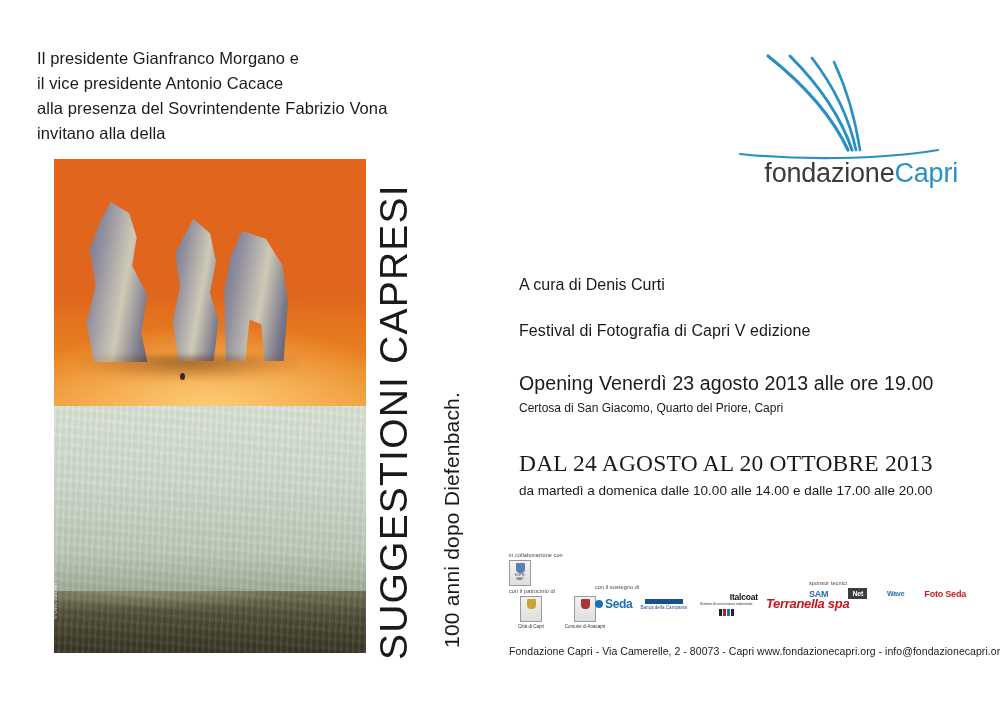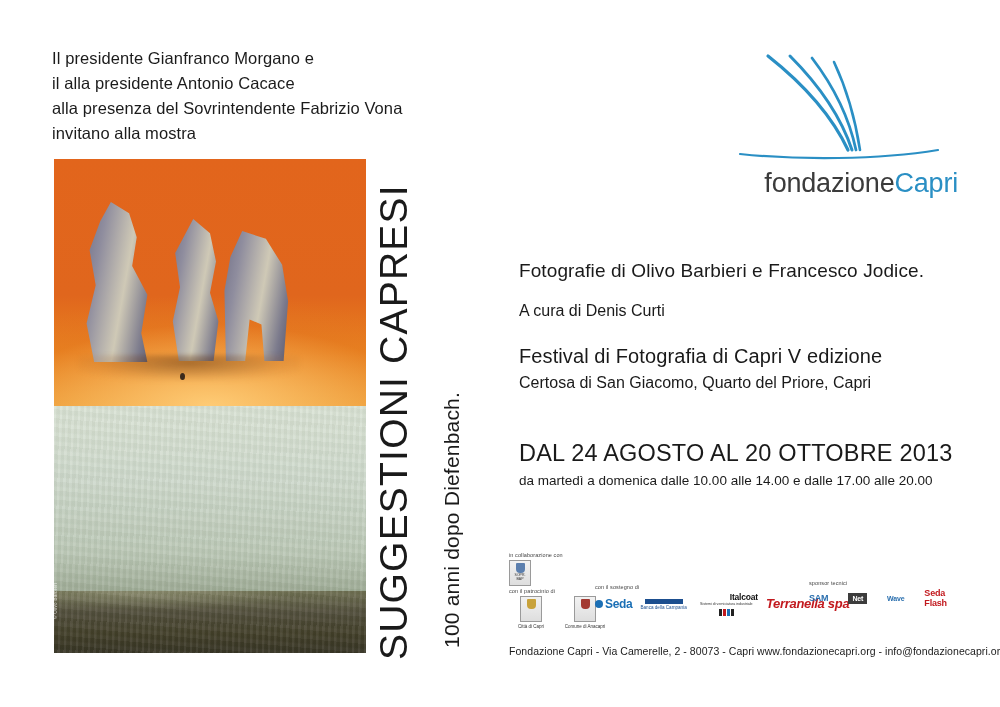--- a/index.html
+++ b/index.html
@@ -19,21 +19,21 @@
     position: absolute;
     left: 0; top: 0;
     width: 1000px;
     height: 707px;
     background: #ffffff;
   }
 
   
   .invite-block {
     position: absolute;
-    left: 52px;
+    left: 37px;
     top: 46px;
     width: 430px;
     font-size: 16.5px;
     line-height: 25px;
     color: #1b1b1b;
     letter-spacing: 0.1px;
   }
   .invite-line { display: block; white-space: nowrap; }
 
   
@@ -167,44 +167,44 @@
     position: absolute;
     right: 42px;
     top: 50px;
     width: 230px;
     height: 155px;
   }
   .logo svg { display: block; }
   .logo-word {
     position: absolute;
     left: 0;
-    bottom: 6px;
+    bottom: 16px;
     width: 230px;
     text-align: right;
     font-size: 27px;
     letter-spacing: -0.2px;
     white-space: nowrap;
   }
   .logo-word .fond { color: #3b3b3b; }
   .logo-word .capri { color: #2a8fc4; }
 
   
   .info {
     position: absolute;
     left: 519px;
     top: 258px;
     width: 450px;
     color: #1a1a1a;
   }
   .info .l1 { font-size: 19px; line-height: 26px; letter-spacing: .1px; }
   .info .l2 { font-size: 16px; line-height: 23px; margin-top: 15px; }
-  .info .l3 { font-size: 20px; line-height: 27px; margin-top: 21px; letter-spacing: .1px; }
+  .info .l3 { font-size: 16px; line-height: 27px; margin-top: 21px; letter-spacing: .1px; }
   .info .l4 { font-size: 19.5px; line-height: 26px; margin-top: 26px; letter-spacing: .1px; }
-  .info .l5 { font-size: 16px; line-height: 23px; margin-top: 1px; }
-  .info .l6 { font-size: 23.5px; line-height: 30px; margin-top: 44px; letter-spacing: .2px; }
+  .info .l5 { font-size: 12px; line-height: 23px; margin-top: 1px; }
+  .info .l6 { font-size: 23.5px; line-height: 30px; margin-top: 28px; letter-spacing: .2px; font-family: Liberation Serif, serif; }
   .info .l7 { font-size: 13.5px; line-height: 20px; margin-top: 3px; }
   .info .l8 { font-size: 15px; line-height: 22px; margin-top: 26px; text-align: right; padding-right: 38px; }
 
   
   .sponsors {
     position: absolute;
     left: 509px;
     top: 552px;
     width: 460px;
     height: 100px;
@@ -290,23 +290,23 @@
     white-space: nowrap;
   }
 </style>
 </head>
 <body>
 
 <div class="page">
 
   <div class="invite-block">
     <span class="invite-line">Il presidente Gianfranco Morgano e</span>
-    <span class="invite-line">il alla presidente Antonio Cacace</span>
+    <span class="invite-line">il vice presidente Antonio Cacace</span>
     <span class="invite-line">alla presenza del Sovrintendente Fabrizio Vona</span>
-    <span class="invite-line">invitano alla mostra</span>
+    <span class="invite-line">invitano alla della</span>
   </div>
 
   <div class="artwork">
     <div class="art-top">
       <div class="rock r1"></div>
       <div class="rock r2"></div>
       <div class="rock r3"></div>
       <div class="rock-shadow"></div>
       <div class="swimmer"></div>
     </div>
@@ -332,23 +332,23 @@
         <path d="M106 12 C 122 46, 128 74, 132 100" stroke-width="2.6"></path>
         <path d="M12 104 C 70 110, 150 110, 210 100" stroke-width="2.2"></path>
       </g>
     </svg>
     <div class="logo-word">
       <span class="fond">fondazione</span><span class="capri">Capri</span>
     </div>
   </div>
 
   <div class="info">
-    <div class="l1">Fotografie di Olivo Barbieri e Francesco Jodice.</div>
     <div class="l2">A cura di Denis Curti</div>
     <div class="l3">Festival di Fotografia di Capri V edizione</div>
+    <div class="l4">Opening Venerdì 23 agosto 2013 alle ore 19.00</div>
     <div class="l5">Certosa di San Giacomo, Quarto del Priore, Capri</div>
     <div class="l6">DAL 24 AGOSTO AL 20 OTTOBRE 2013</div>
     <div class="l7">da martedì a domenica dalle 10.00 alle 14.00 e dalle 17.00 alle 20.00</div>
   </div>
 
   <div class="sponsors">
 
     <div class="spon-group g-collab">
       <span class="spon-label">in collaborazione con</span>
       <div class="crest-row">
@@ -396,21 +396,21 @@
         </span>
       </div>
     </div>
 
     <div class="spon-group g-tec">
       <span class="spon-label">sponsor tecnici</span>
       <div class="tec-row">
         <span class="sp-sam"><span>SAM</span></span>
         <span class="sp-dark"><span>Net</span></span>
         <span class="sp-wave"><span>Wave</span></span>
-        <span class="sp-fotoflash"><span>Seda Flash</span></span>
+        <span class="sp-fotoflash"><span>Foto Seda</span></span>
       </div>
     </div>
 
   </div>
 
   <div class="footer-line">Fondazione Capri - Via Camerelle, 2 - 80073 - Capri  www.fondazionecapri.org - info@fondazionecapri.org</div>
 
 </div>
 
 </body></html>

